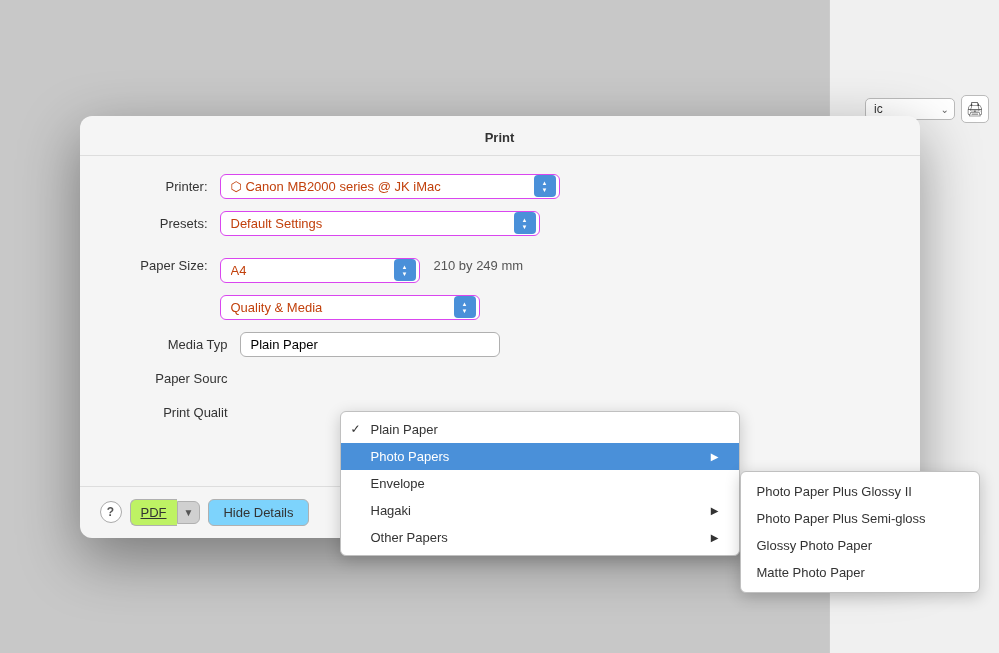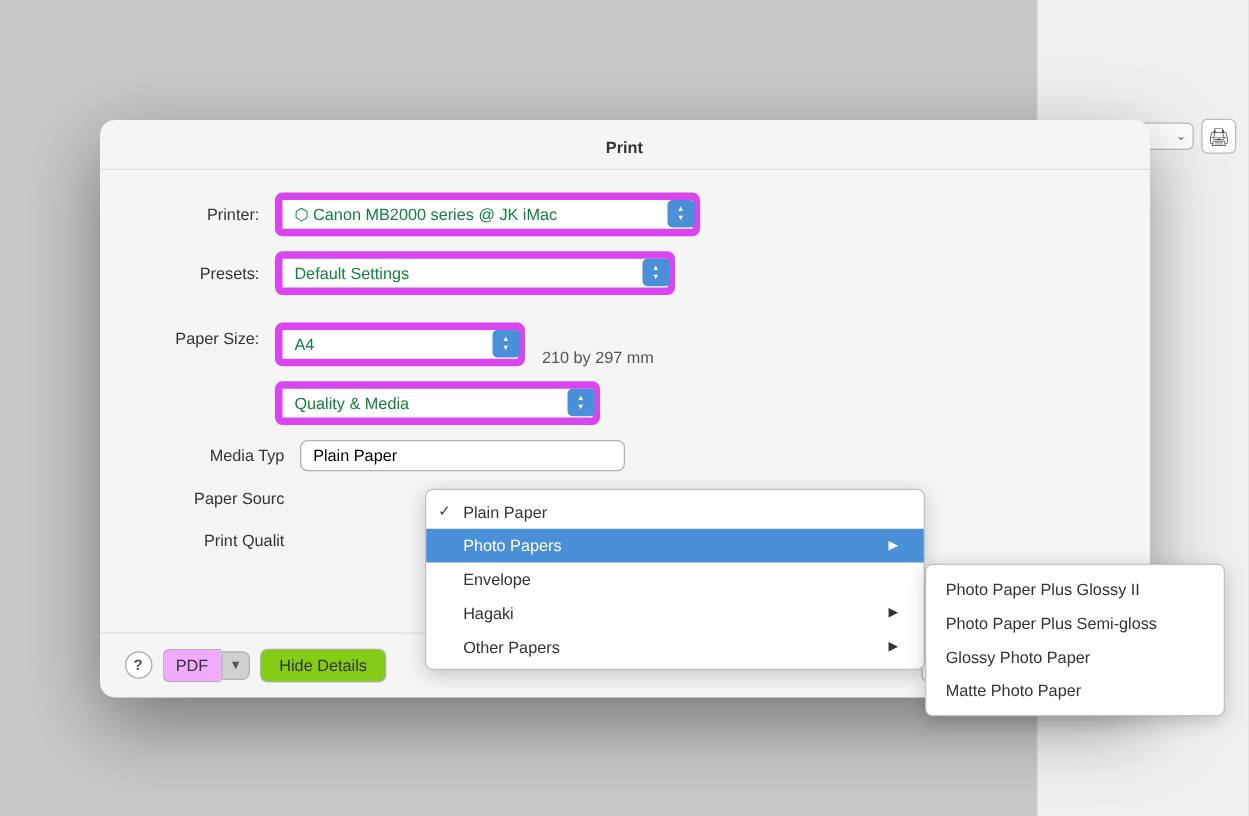--- a/index.html
+++ b/index.html
@@ -131,25 +131,25 @@
       font-weight: 500;
     }
 
     .select-wrapper {
       position: relative;
       display: inline-block;
     }
 
     .select-control {
       background: white;
-      border: 6px solid #d946ef;
+      border: 1px solid #d946ef;
       border-radius: 6px;
       padding: 4px 28px 4px 10px;
       font-size: 13px;
-      color: #15803d;
+      color: #c2410c;
       appearance: none;
       -webkit-appearance: none;
       cursor: pointer;
       min-width: 320px;
     }
 
     .select-control.printer-select {
       min-width: 340px;
     }
 
@@ -211,21 +211,21 @@
       appearance: none;
     }
 
     .checkbox-label {
       font-size: 13px;
       color: #333;
     }
 
     .paper-size-row {
       display: flex;
-      align-items: flex-end;
+      align-items: flex-start;
       gap: 14px;
       margin-top: 10px;
     }
 
     .paper-size-info {
       font-size: 13px;
       color: #555;
     }
 
     .paper-size-select {
@@ -340,45 +340,46 @@
       cursor: pointer;
       font-weight: 600;
     }
 
     .pdf-group {
       display: flex;
       align-items: center;
     }
 
     .pdf-btn {
-      background: #f0abfc;
+      background: #bef264;
       border: 1px solid #b0b0b0;
       border-radius: 6px 0 0 6px;
       padding: 5px 10px;
       font-size: 13px;
       color: #333;
       cursor: pointer;
       border-right: none;
+      text-decoration: underline;
     }
 
     .pdf-chevron {
       background: white;
       border: 1px solid #b0b0b0;
       border-radius: 0 6px 6px 0;
       padding: 5px 6px;
       font-size: 10px;
       color: #555;
       cursor: pointer;
       display: flex;
       align-items: center;
       background: #d0d0d0;
     }
 
     .hide-details-btn {
-      background: #84cc16;
+      background: #7dd3fc;
       border: 1px solid #b0b0b0;
       border-radius: 6px;
       padding: 5px 14px;
       font-size: 13px;
       color: #333;
       cursor: pointer;
     }
 
     .spacer { flex: 1; }
 
@@ -483,21 +484,21 @@
 
       <div class="form-row">
         <span class="form-label">Paper Size:</span>
         <div class="paper-size-row">
           <div class="select-wrapper">
             <select class="select-control paper-size-select">
               <option>A4</option>
             </select>
             <span class="chevron-btn"></span>
           </div>
-          <span class="paper-size-info">210 by 297 mm</span>
+          <span class="paper-size-info">210 by 249 mm</span>
         </div>
       </div>
 
       <div class="form-row">
         <span class="form-label"></span>
         <div class="select-wrapper">
           <select class="select-control section-select">
             <option>Quality &amp; Media</option>
           </select>
           <span class="chevron-btn"></span>

